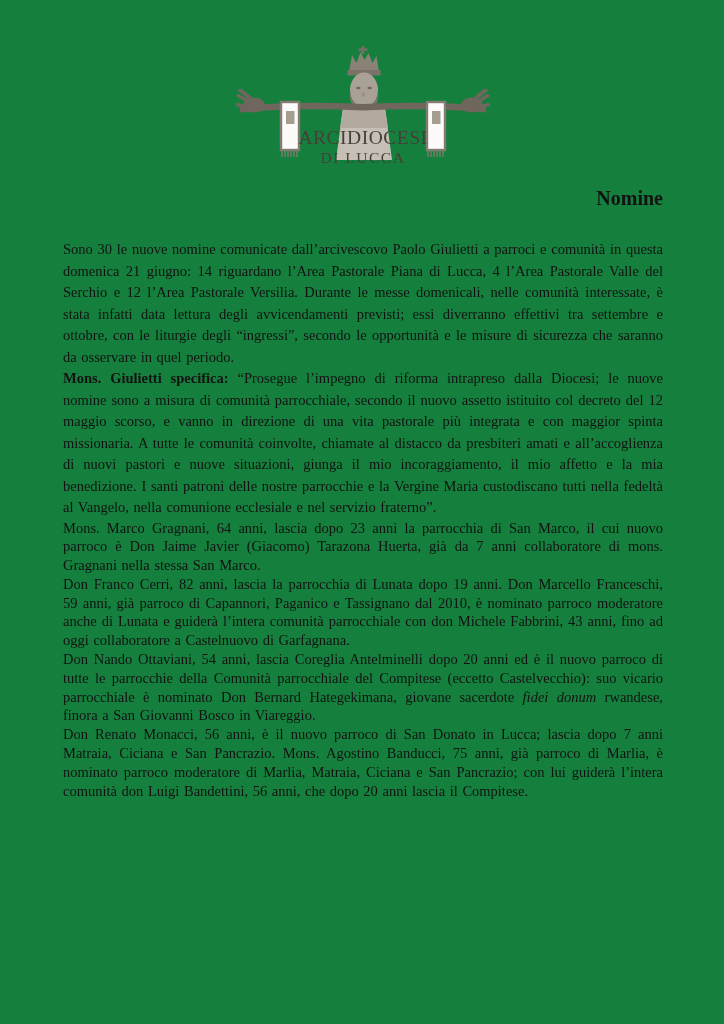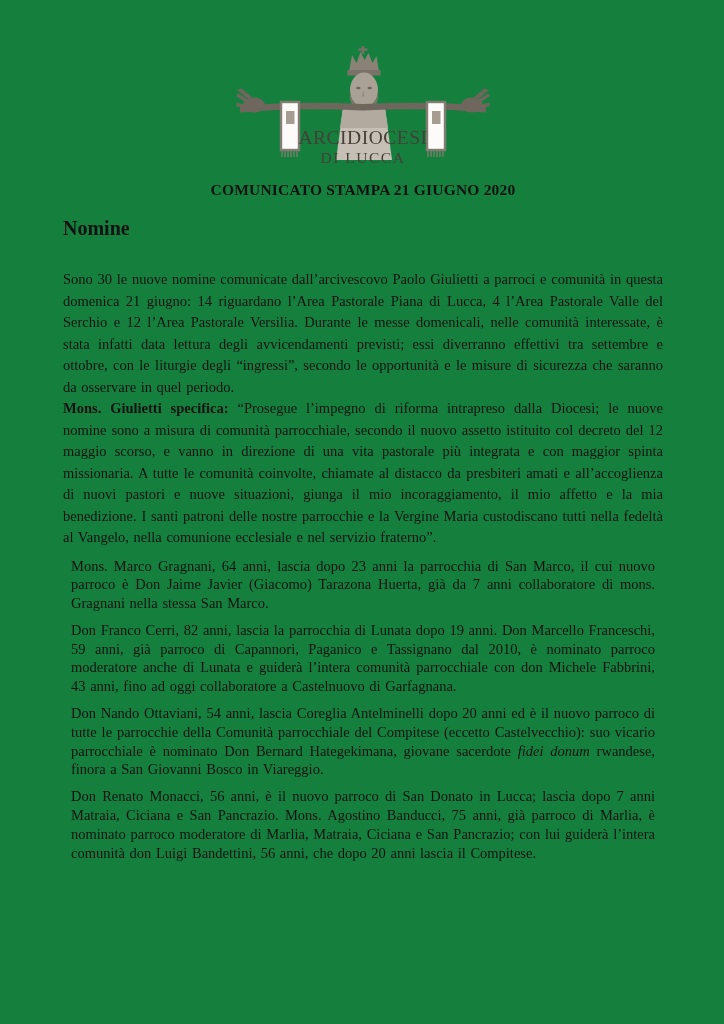--- a/index.html
+++ b/index.html
@@ -23,21 +23,21 @@
   .press-line {
     margin-top: 10px;
     text-align: center;
     font-weight: bold;
     font-size: 15.5px;
     line-height: 20px;
     letter-spacing: 0.2px;
   }
   .doc-title {
     margin: 15px 0 0 0;
-    text-align: left;
+    text-align: right;
     font-weight: bold;
     font-size: 20px;
     line-height: 26px;
   }
   .body-par {
     margin: 0;
     font-size: 14.5px;
     line-height: 21.5px;
     text-align: justify;
     word-spacing: 1px;
@@ -47,21 +47,21 @@
   .quote-par strong { font-weight: bold; }
   .section-title {
     margin: 46px 0 16px 0;
     text-align: center;
     font-weight: bold;
     font-size: 20px;
     line-height: 26px;
   }
   .section-pars .body-par {
     line-height: 18.8px;
-    margin: 8px;
+    margin: 0;
   }
   em { font-style: italic; }
 </style>
 </head>
 <body>
 
 <div class="page">
 
   <div class="logo-wrap">
     <svg class="logo-svg" viewBox="0 0 254 124" xmlns="http://www.w3.org/2000/svg">
@@ -124,21 +124,20 @@
           <line x1="204" y1="104" x2="204" y2="111"></line>
             <line x1="207" y1="104" x2="207" y2="111"></line>
         </g>
       </g>
 
       <text x="127" y="98" text-anchor="middle" font-family="Liberation Serif, serif" font-size="19.5" letter-spacing="0.5" fill="#453f37">ARCIDIOCESI</text>
       <text x="127" y="117" text-anchor="middle" font-family="Liberation Serif, serif" font-size="15.5" letter-spacing="1.5" fill="#453f37">DI LUCCA</text>
     </svg>
   </div>
 
-  <div class="press-line">COMUNICATO STAMPA 21 GIUGNO 2020</div>
   <h1 class="doc-title">Nomine</h1>
 
   <p class="body-par intro-par">Sono 30 le nuove nomine comunicate dall’arcivescovo Paolo Giulietti a parroci e comunità in questa domenica 21 giugno: 14 riguardano l’Area Pastorale Piana di Lucca, 4 l’Area Pastorale Valle del Serchio e 12 l’Area Pastorale Versilia. Durante le messe domenicali, nelle comunità interessate, è stata infatti data lettura degli avvicendamenti previsti; essi diverranno effettivi tra settembre e ottobre, con le liturgie degli “ingressi”, secondo le opportunità e le misure di sicurezza che saranno da osservare in quel periodo.</p>
 
   <p class="body-par quote-par"><strong>Mons. Giulietti specifica:</strong><span> “Prosegue l’impegno di riforma intrapreso dalla Diocesi; le nuove nomine sono a misura di comunità parrocchiale, secondo il nuovo assetto istituito col decreto del 12 maggio scorso, e vanno in direzione di una vita pastorale più integrata e con maggior spinta missionaria. A tutte le comunità coinvolte, chiamate al distacco da presbiteri amati e all’accoglienza di nuovi pastori e nuove situazioni, giunga il mio incoraggiamento, il mio affetto e la mia benedizione. I santi patroni delle nostre parrocchie e la Vergine Maria custodiscano tutti nella fedeltà al Vangelo, nella comunione ecclesiale e nel servizio fraterno”.</span></p>
 
   <div class="section-pars">
       <p class="body-par section-par"><span>Mons. Marco Gragnani, 64 anni, lascia dopo 23 anni la parrocchia di San Marco, il cui nuovo parroco è Don Jaime Javier (Giacomo) Tarazona Huerta, già da 7 anni collaboratore di mons. Gragnani nella stessa San Marco.</span></p>
       <p class="body-par section-par"><span>Don Franco Cerri, 82 anni, lascia la parrocchia di Lunata dopo 19 anni. Don Marcello Franceschi, 59 anni, già parroco di Capannori, Paganico e Tassignano dal 2010, è nominato parroco moderatore anche di Lunata e guiderà l’intera comunità parrocchiale con don Michele Fabbrini, 43 anni, fino ad oggi collaboratore a Castelnuovo di Garfagnana.</span></p>
       <p class="body-par section-par"><span>Don Nando Ottaviani, 54 anni, lascia Coreglia Antelminelli dopo 20 anni ed è il nuovo parroco di tutte le parrocchie della Comunità parrocchiale del Compitese (eccetto Castelvecchio): suo vicario parrocchiale è nominato Don Bernard Hategekimana, giovane sacerdote </span><em>fidei donum</em><span> rwandese, finora a San Giovanni Bosco in Viareggio.</span></p>

